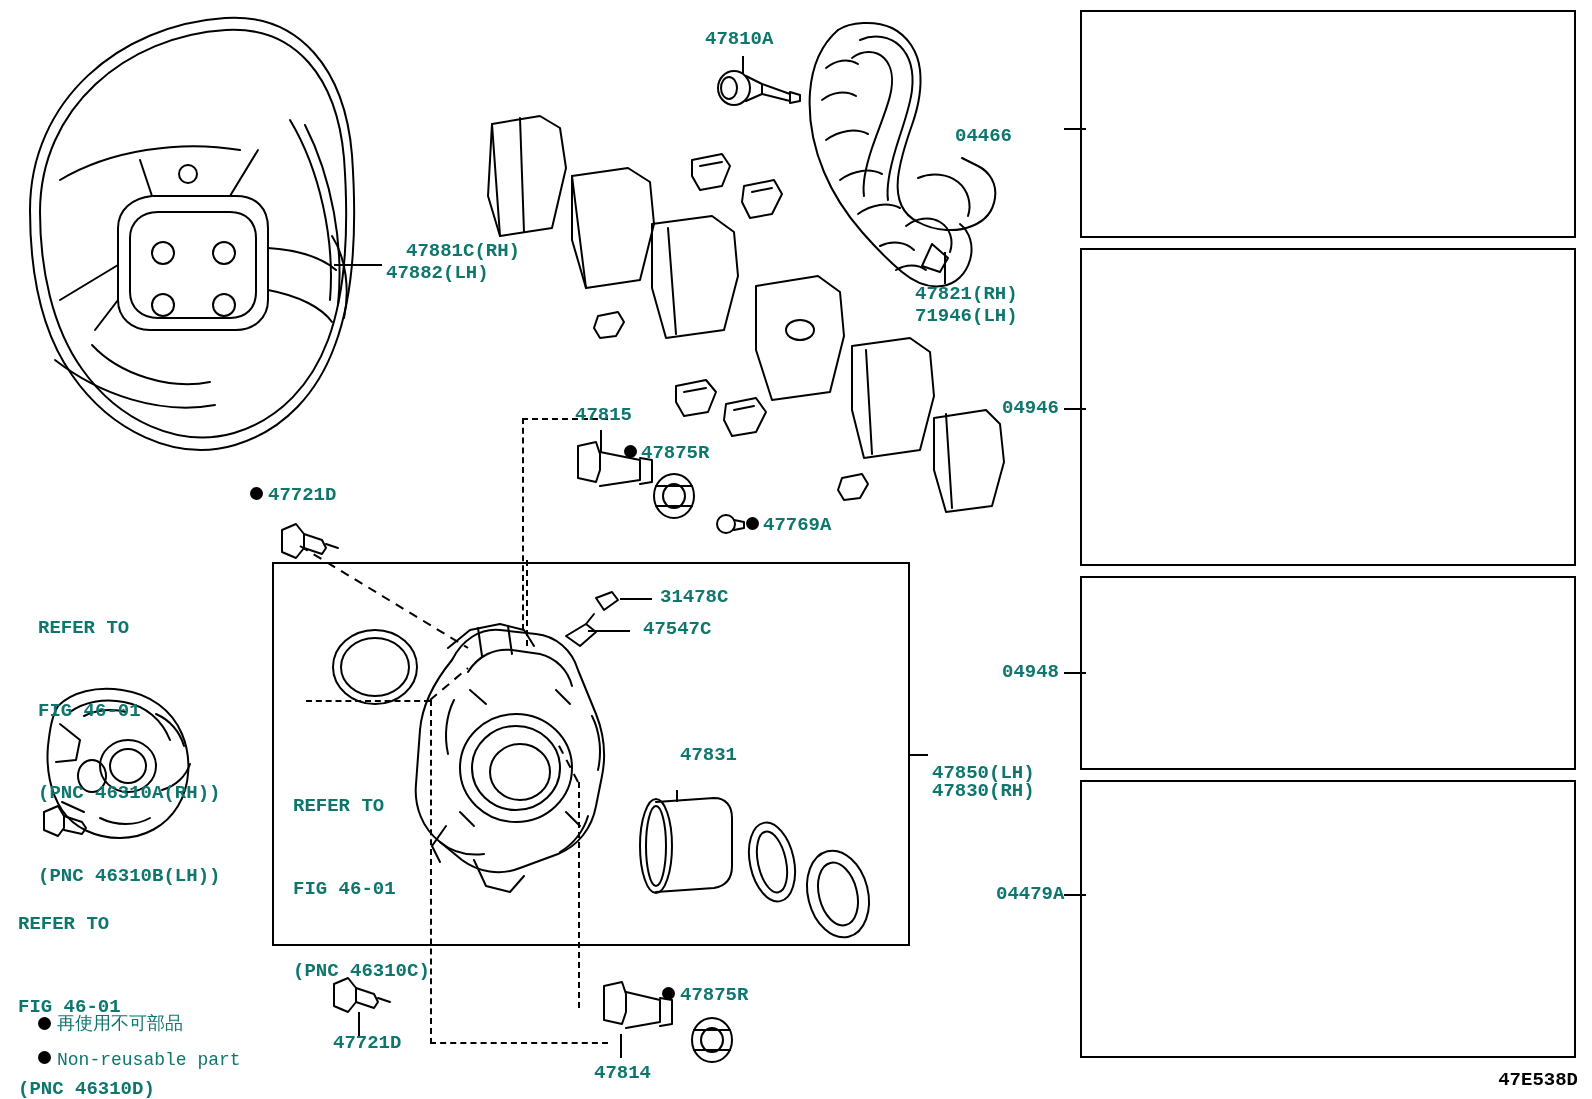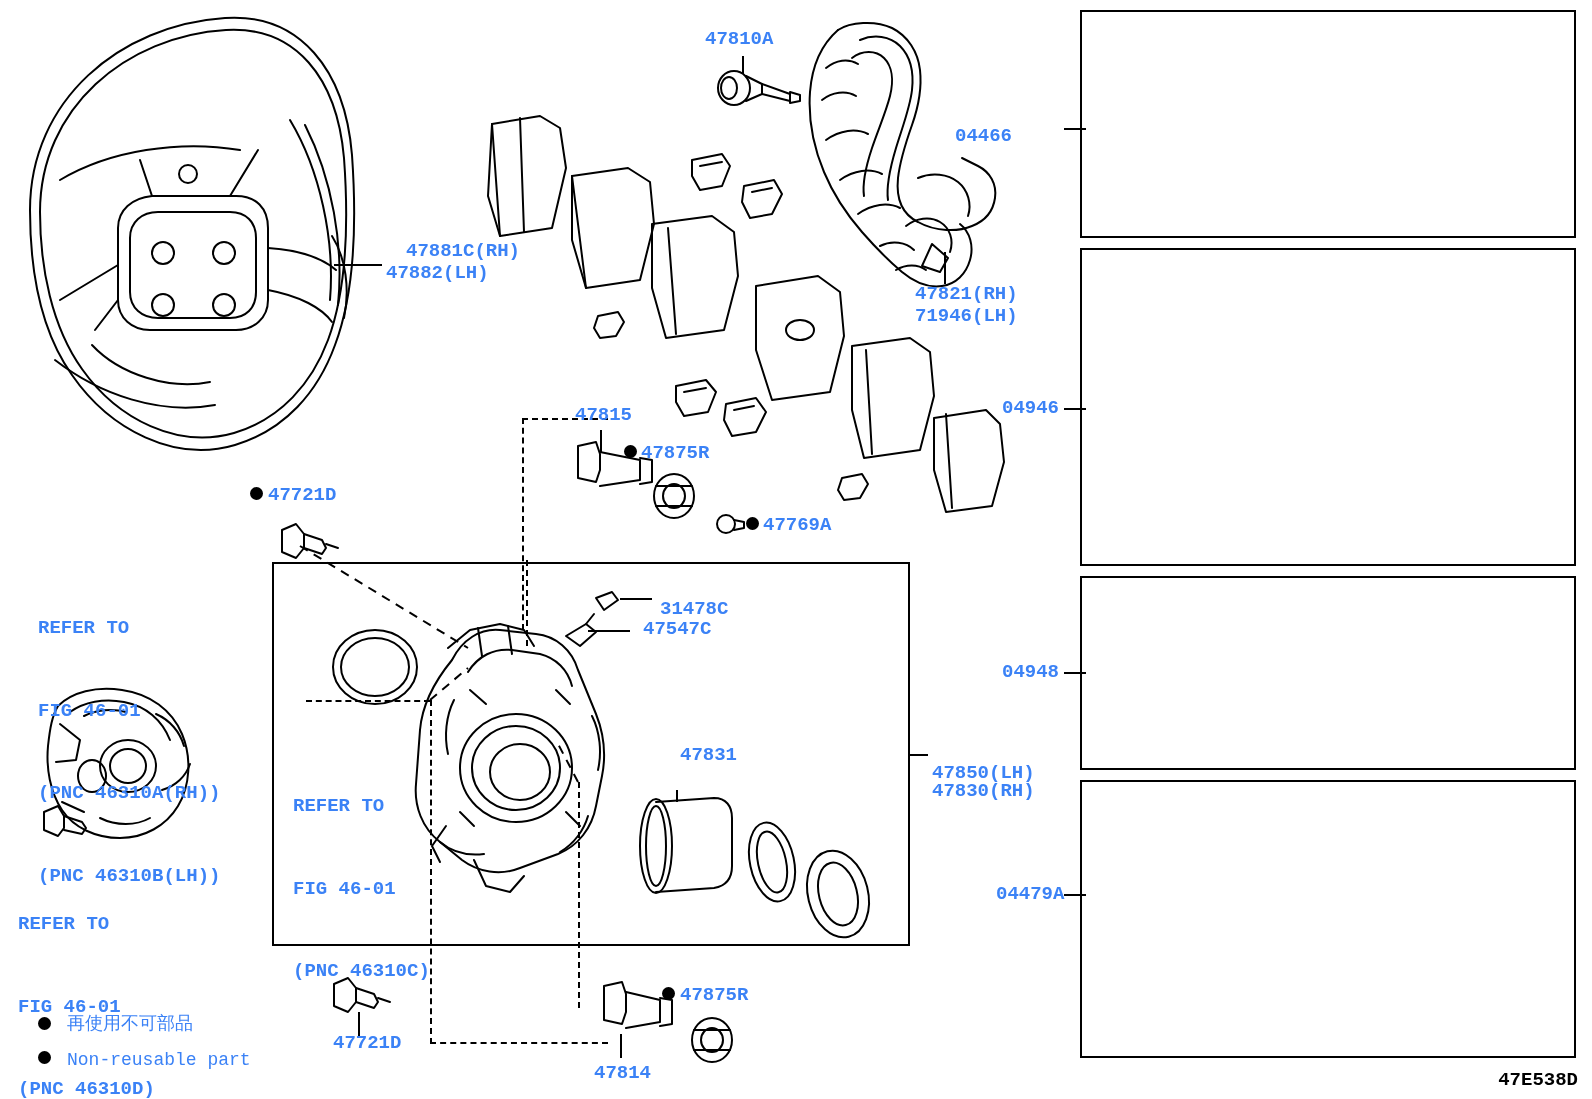--- a/index.html
+++ b/index.html
@@ -13,21 +13,21 @@
     height: 1099px;
     background: #ffffff;
     font-family: "Liberation Mono", monospace;
     overflow: hidden;
   }
   .lbl {
     position: absolute;
     font-family: "Liberation Mono", monospace;
     font-size: 19px;
     font-weight: bold;
-    color: #3b82f6;
+    color: #0f766e;
     white-space: pre;
     line-height: 1.25;
   }
   .lbl.jp {
     font-family: "DejaVu Sans", sans-serif;
     font-weight: normal;
     font-size: 18px;
   }
   .lbl.en {
     font-family: "Liberation Mono", monospace;
@@ -87,21 +87,21 @@
     right: 14px;
     bottom: 8px;
     font-family: "Liberation Mono", monospace;
     font-size: 19px;
     font-weight: bold;
   }
   .legend-row {
     position: absolute;
     display: flex;
     align-items: center;
-    gap: 16px;
+    gap: 6px;
   }
   .legend-dot {
     width: 13px;
     height: 13px;
     border-radius: 50%;
     background: #000;
     flex: none;
   }
 </style>
 </head>
@@ -429,21 +429,21 @@
   <div class="lbl" style="left:915px; top:305px;">71946(LH)</div>
 
   <div class="lbl" style="left:575px; top:404px;">47815</div>
 
   <div class="lbl" style="left:641px; top:442px;">47875R</div>
 
   <div class="lbl" style="left:763px; top:514px;">47769A</div>
 
   <div class="lbl" style="left:268px; top:484px;">47721D</div>
 
-  <div class="lbl" style="left:660px; top:586px;margin-top:12px;">31478C</div>
+  <div class="lbl" style="left:660px; top:586px;">31478C</div>
   <div class="lbl" style="left:636px; top:618px;margin-left:7px;">47547C</div>
 
   <div class="lbl" style="left:680px; top:744px;">47831</div>
 
   <div class="lbl" style="left:932px; top:740px;margin-top:40px;">47830(RH)</div>
   <div class="lbl" style="left:932px; top:762px;">47850(LH)</div>
 
   <div class="lbl" style="left:333px; top:1032px;">47721D</div>
 
   <div class="lbl" style="left:594px; top:1062px;">47814</div>

